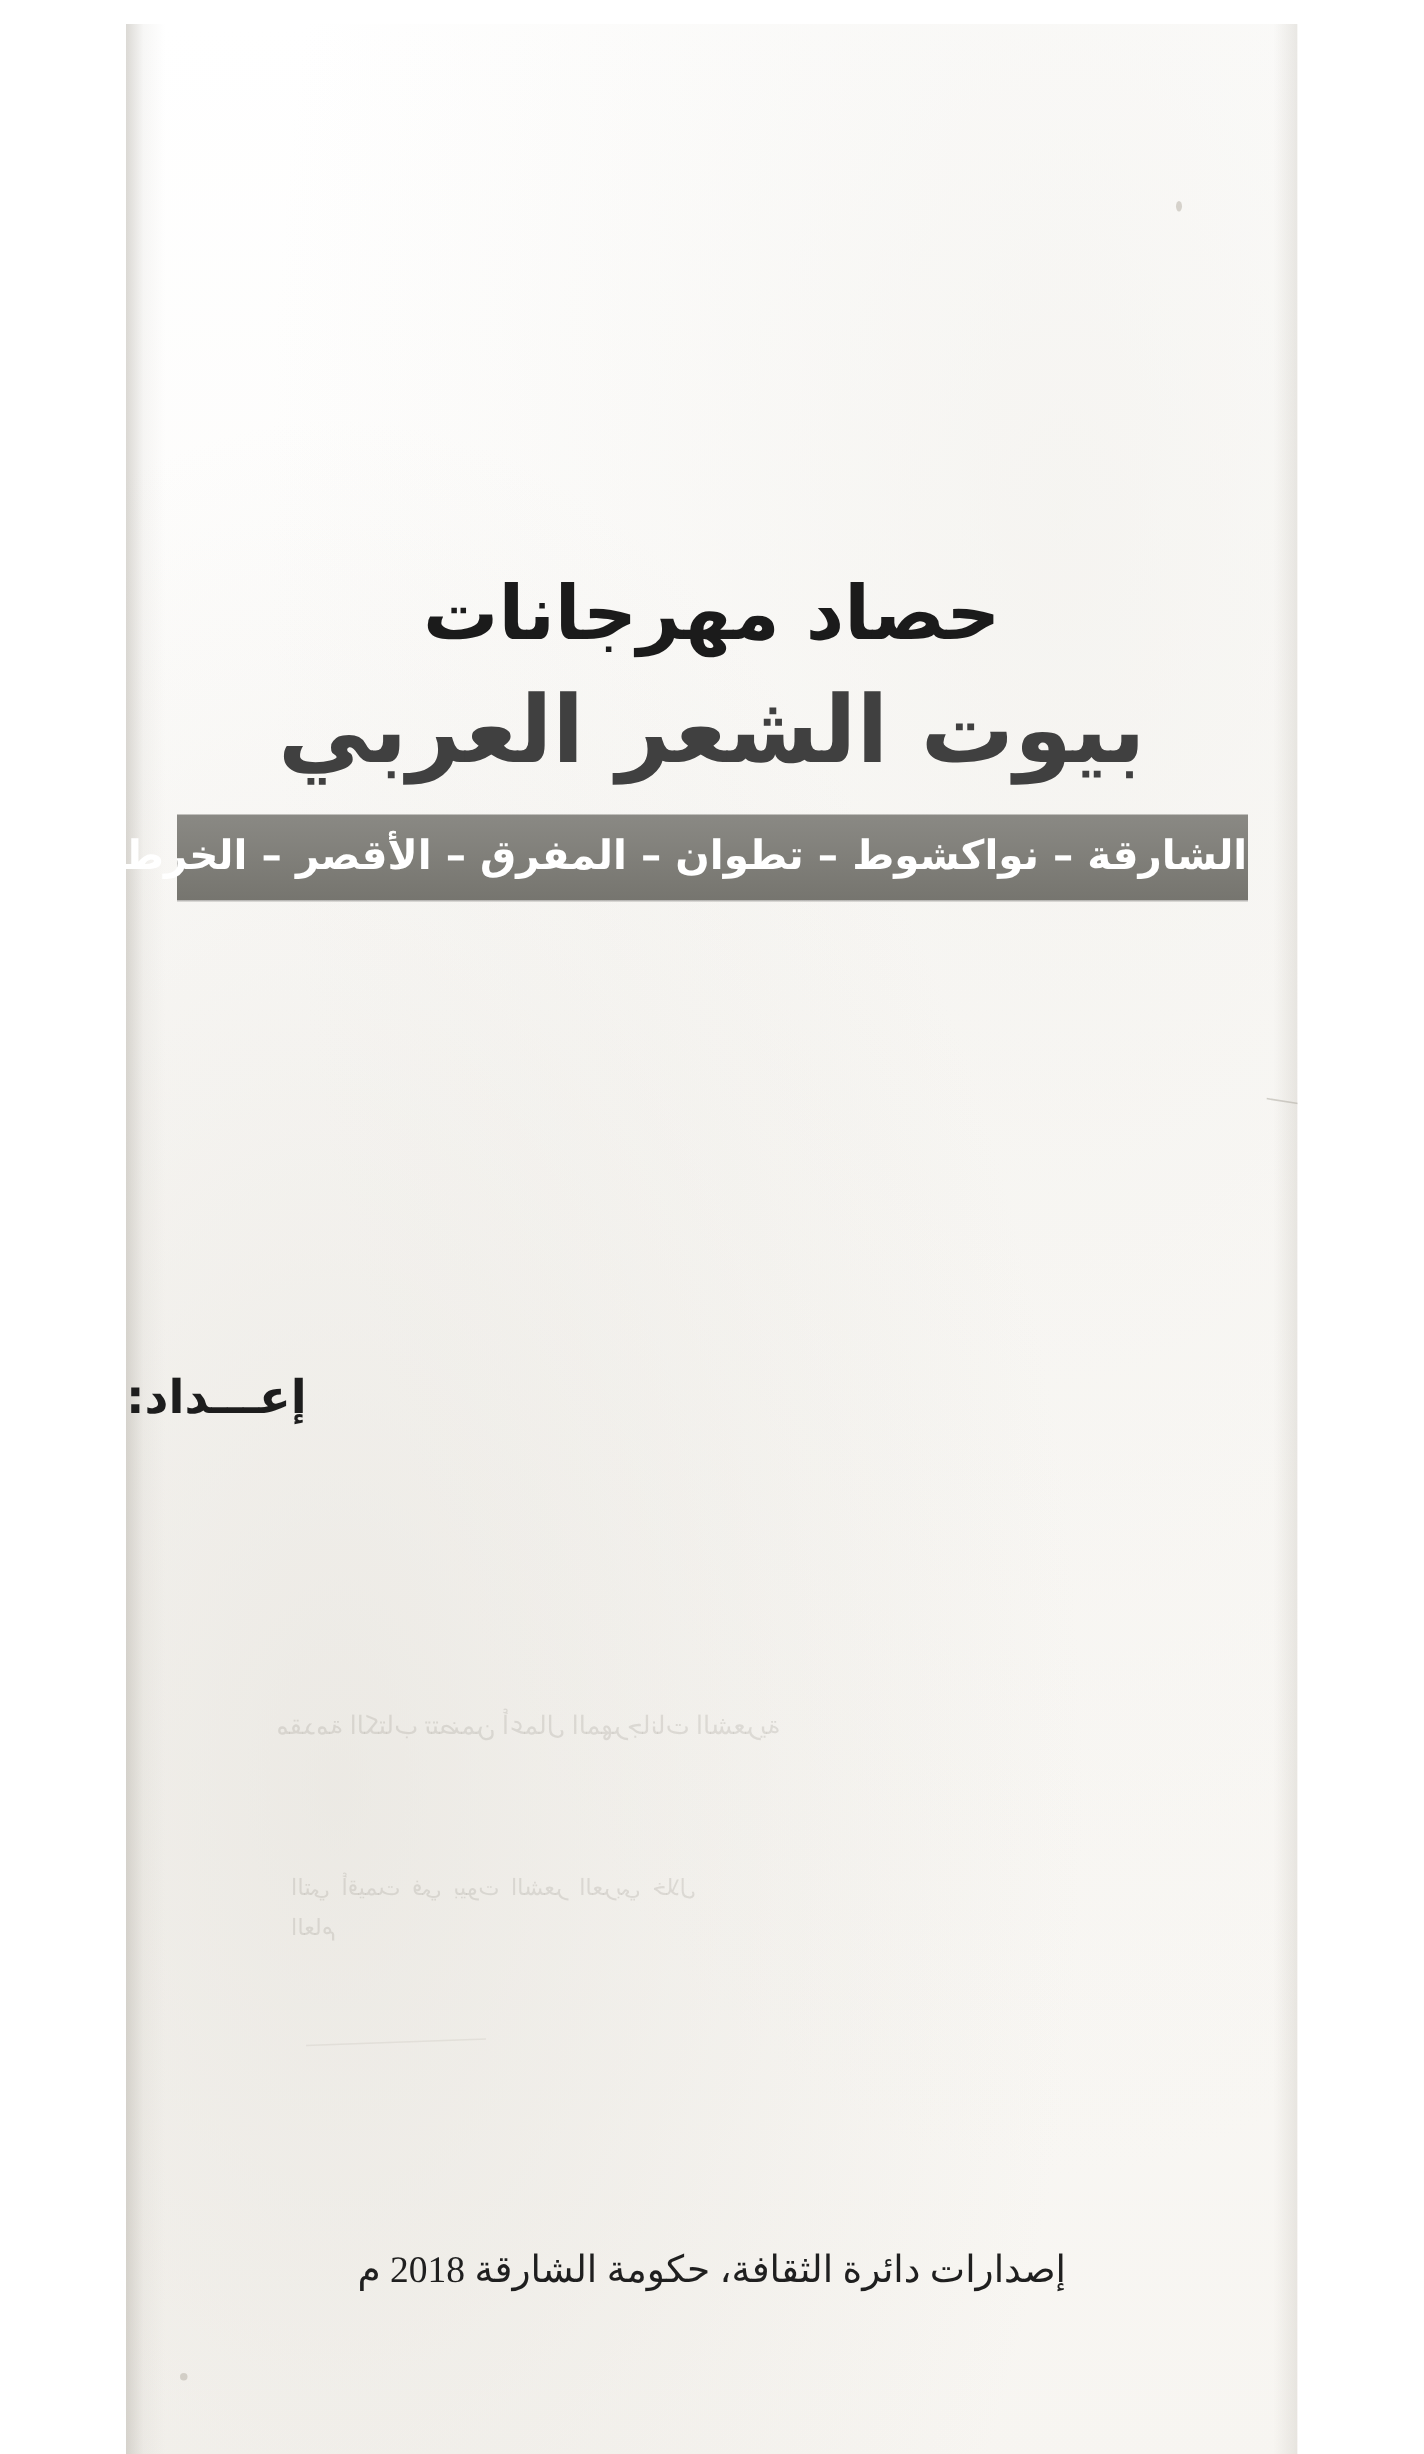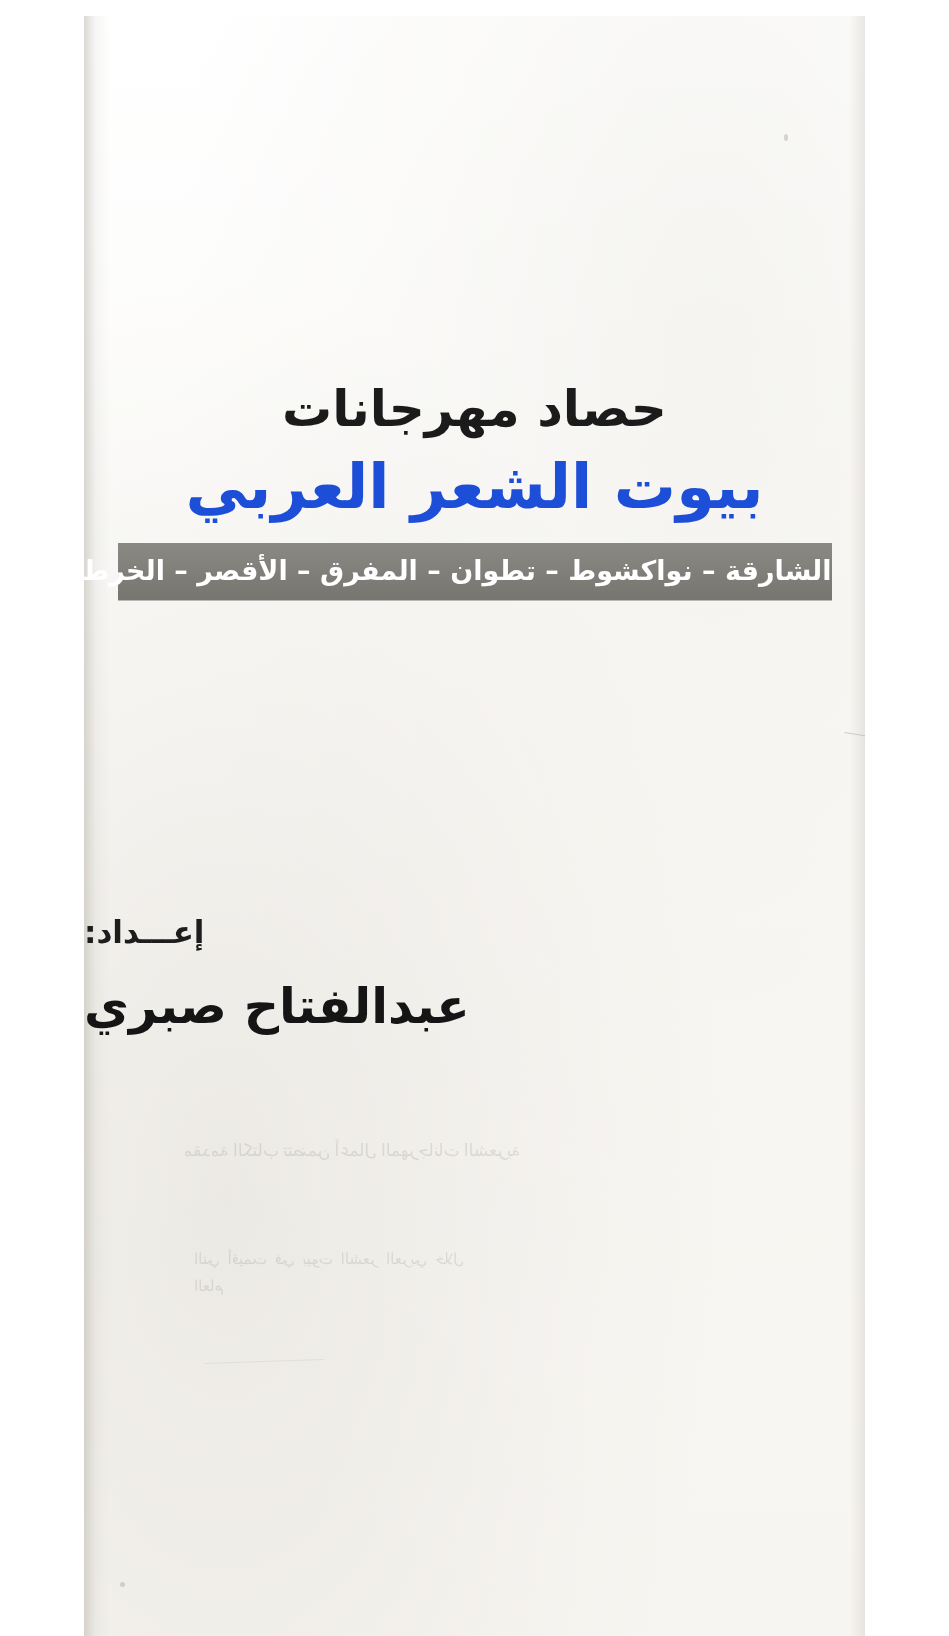--- a/index.html
+++ b/index.html
@@ -70,21 +70,21 @@
     line-height: 1.25;
     color: #1b1b1b;
     letter-spacing: 0px;
     margin: 0;
   }
   .sub-title {
     font-family: "DejaVu Sans", sans-serif;
     font-weight: bold;
     font-size: 62px;
     line-height: 1.3;
-    color: #1d4ed8;
+    color: #404040;
     margin: 6px 0 0 0;
   }
   .city-band {
     margin: 16px auto 0 auto;
     width: 714px;
     background: #7e7d79;
     background: linear-gradient(180deg, #8a8984 0%, #76756f 100%);
     padding: 12px 0 14px 0;
     box-shadow: 0 1px 0 rgba(0,0,0,0.25);
   }
@@ -169,19 +169,21 @@
     <h1 class="main-title">حصاد مهرجانات</h1>
     <h1 class="sub-title">بيوت الشعر العربي</h1>
 
     <div class="city-band">
       <div class="city-band-inner">الشارقة – نواكشوط – تطوان – المفرق – الأقصر – الخرطوم – القيروان</div>
     </div>
   </div>
 
   <div class="author-block">
     <p class="prepared-by">إعـــداد:</p>
-    <p class="author-name">عبدالفتاح صبري</p>
   </div>
 
   <div class="ghost ghost-1">مقدمة الكتاب تتضمن أعمال المهرجانات الشعرية</div>
   <div class="ghost ghost-2">التي أقيمت في بيوت الشعر العربي خلال العام</div>
 
+  <div class="footer">
+    <p class="footer-text">إصدارات دائرة الثقافة، حكومة الشارقة 2018 م</p>
+  </div>
 </div>
 
 </body></html>

